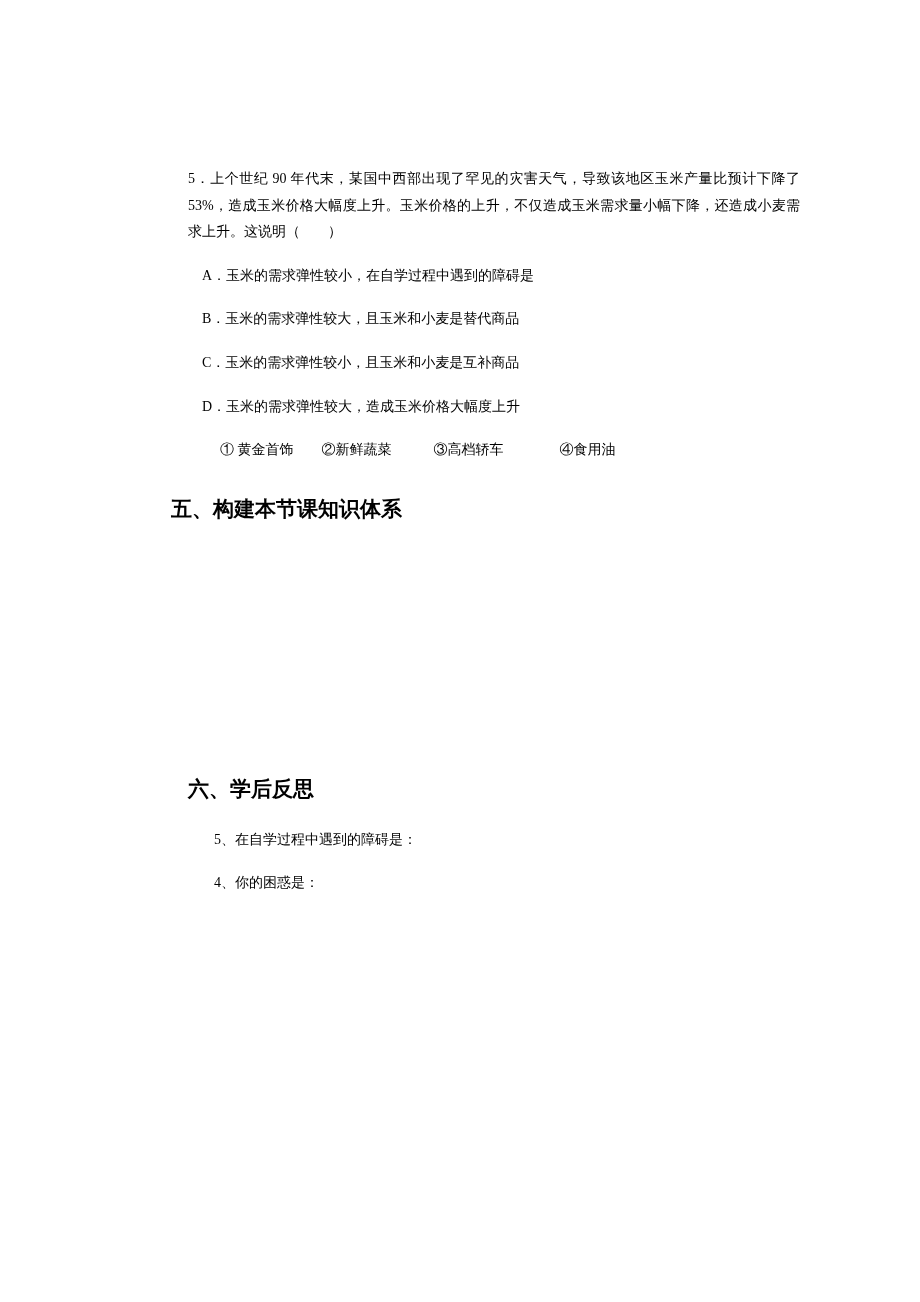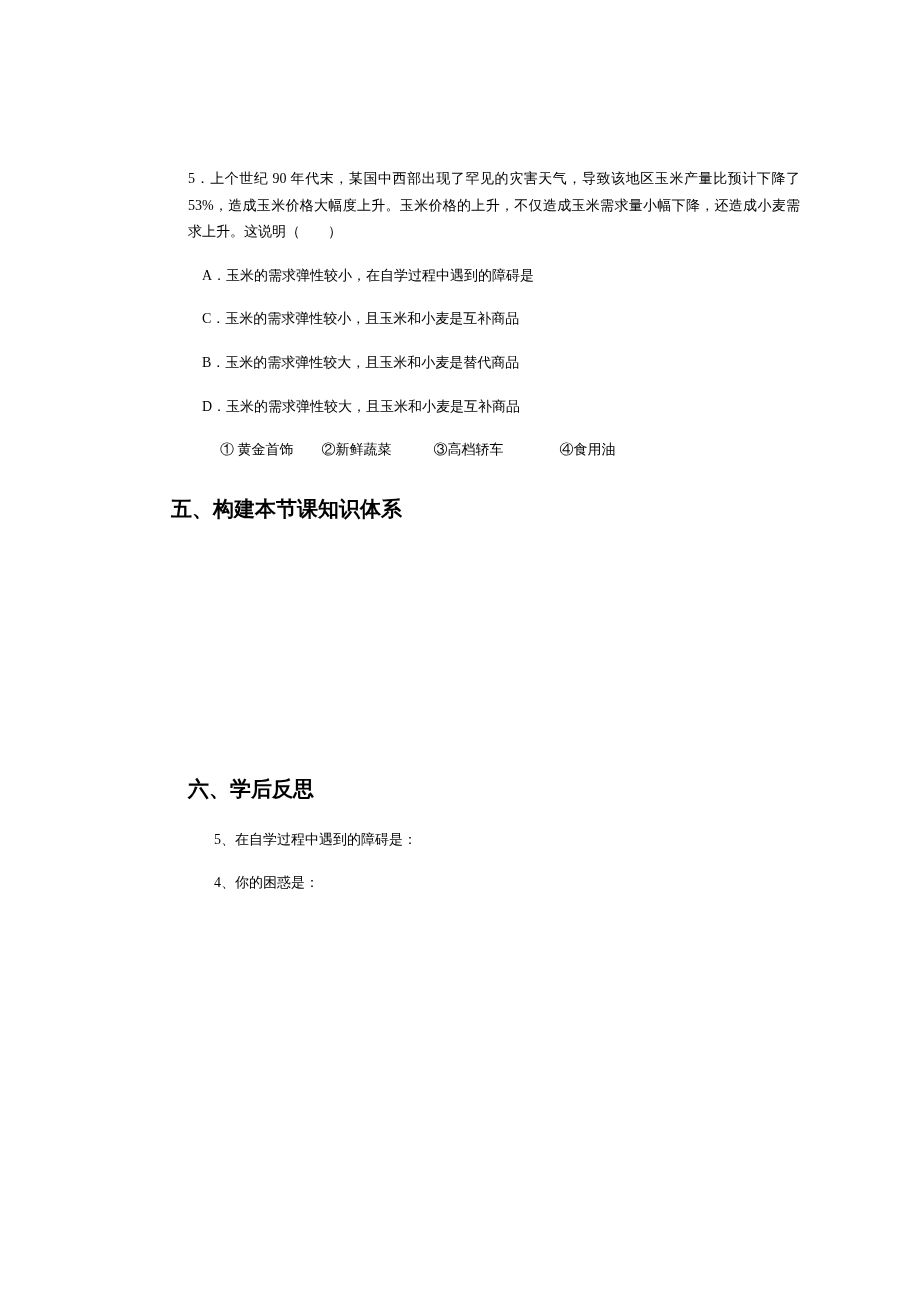--- a/index.html
+++ b/index.html
@@ -46,23 +46,23 @@
     .sub-line {
       padding-left: 26px;
     }
   </style>
 </head>
 <body>
 
 <div class="question-block">
   <div class="q-text">5．上个世纪 90 年代末，某国中西部出现了罕见的灾害天气，导致该地区玉米产量比预计下降了 53%，造成玉米价格大幅度上升。玉米价格的上升，不仅造成玉米需求量小幅下降，还造成小麦需求上升。这说明（　　）</div>
   <div class="option-line">A．玉米的需求弹性较小，在自学过程中遇到的障碍是</div>
+  <div class="option-line">B．玉米的需求弹性较大，且玉米和小麦是替代商品</div>
   <div class="option-line">C．玉米的需求弹性较小，且玉米和小麦是互补商品</div>
-  <div class="option-line">B．玉米的需求弹性较大，且玉米和小麦是替代商品</div>
-  <div class="option-line">D．玉米的需求弹性较大，且玉米和小麦是互补商品</div>
+  <div class="option-line">D．玉米的需求弹性较大，造成玉米价格大幅度上升</div>
 </div>
 
 <div class="question-block">
   <div class="choices-line">① 黄金首饰　　②新鲜蔬菜　　　③高档轿车　　　　④食用油</div>
 </div>
 
 <div class="section-heading section5">五、构建本节课知识体系</div>
 
 <div class="section6-wrap">
   <div class="section-heading">六、学后反思</div>

